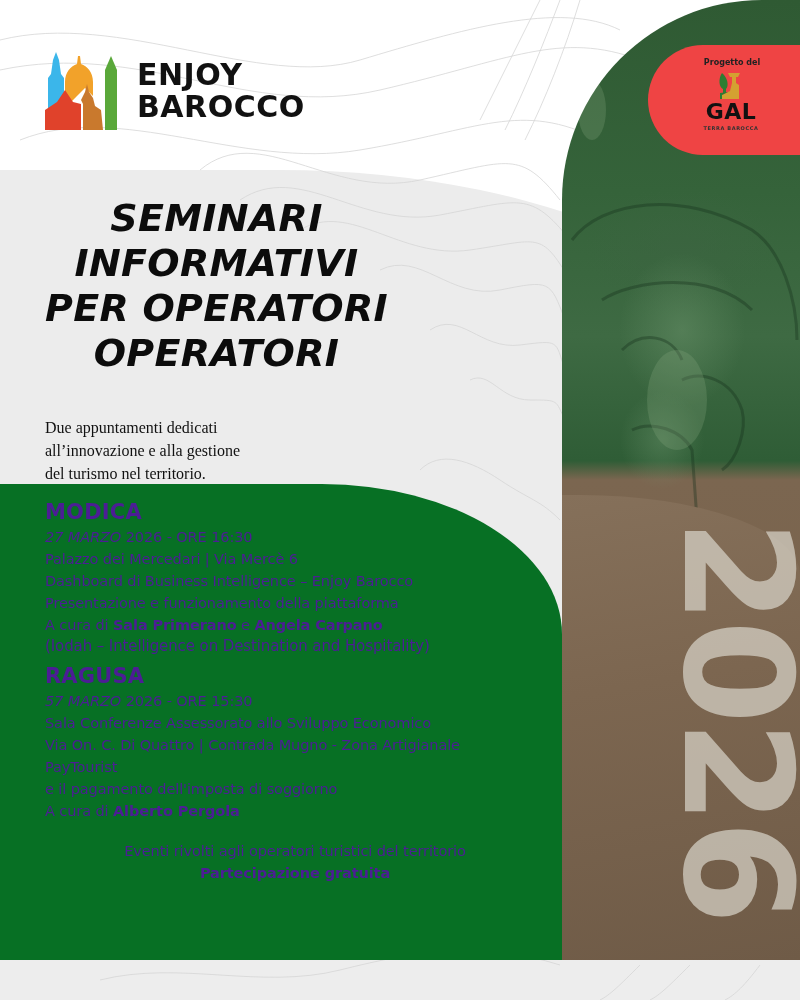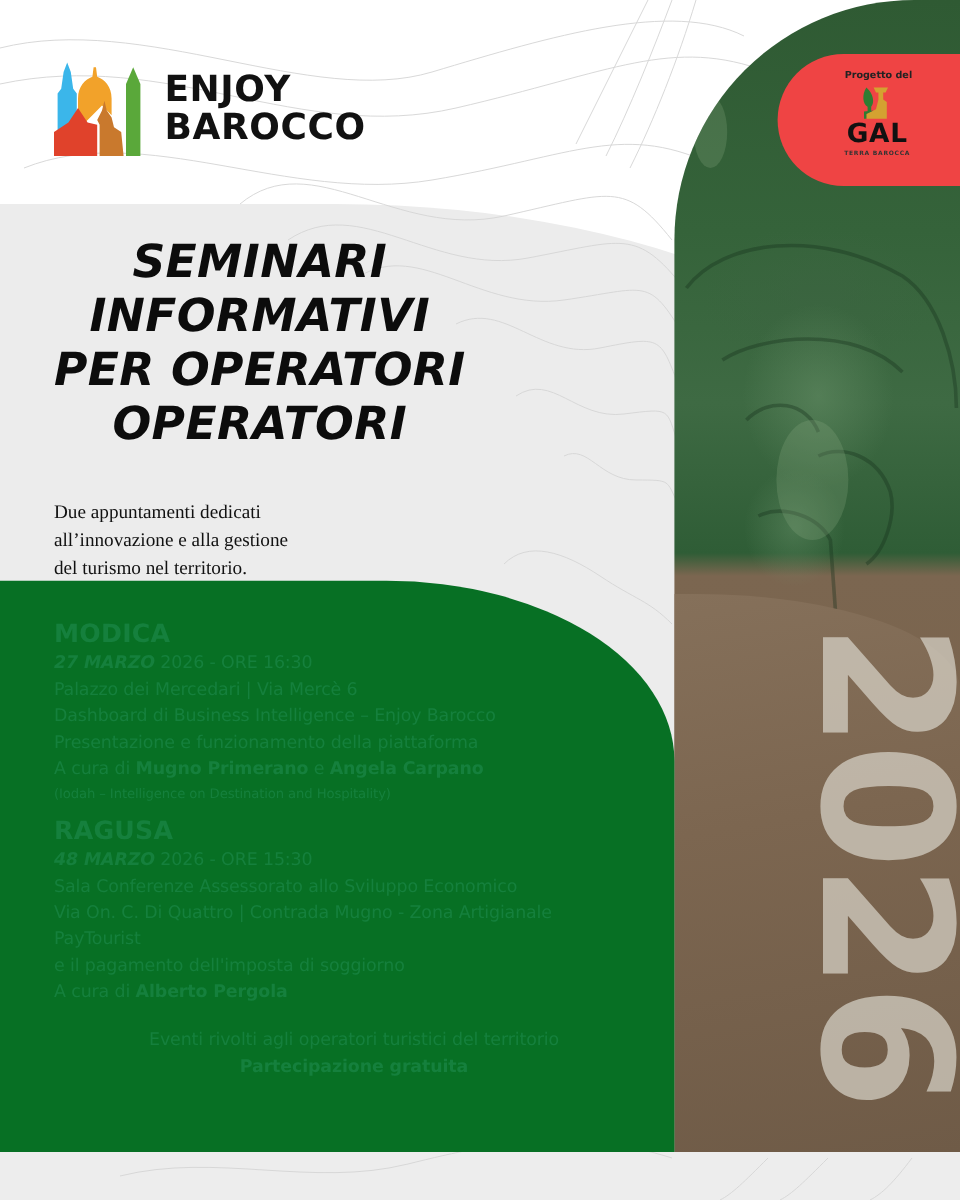--- a/index.html
+++ b/index.html
@@ -132,36 +132,36 @@
     }
     .subtitle div { white-space: nowrap; }
     
     .green {
       position: absolute; left: 0; top: 484px;
       width: 562px; height: 476px;
       background: #077024;
       border-top-right-radius: 240px 150px;
     }
     .events {
-      position: absolute; left: 45px; top: 514px;
-      color: #15803d;
+      position: absolute; left: 45px; top: 498px;
+      color: #4c1d95;
       font-family: "DejaVu Sans", sans-serif;
       width: 500px;
     }
     .city {
       font-weight: bold; font-size: 21px; line-height: 28px;
       letter-spacing: 0.2px;
     }
     .line {
       font-size: 14.5px; line-height: 22px; white-space: nowrap;
       letter-spacing: -0.1px;
     }
-    .line .date-strong { font-weight: bold; font-style: italic; }
+    .line .date-strong { font-weight: normal; font-style: italic; }
     .line b { font-weight: bold; }
-    .line.small { font-size: 11px; line-height: 20px; }
+    .line.small { font-size: 15px; line-height: 20px; }
     .event-block { margin-bottom: 6px; }
     .event-block.second { margin-top: 6px; }
     .footer-notes { margin-top: 18px; text-align: center; }
     .footer-notes .line { font-weight: normal; }
   </style>
 </head>
 <body>
 
 <div class="bg-grey"></div>
 <div class="bg-grey-bottom"></div>
@@ -257,29 +257,29 @@
 <div class="events">
   <div class="event-block">
     <div class="city">MODICA</div>
     <div class="line">
       <span class="date-strong">27 MARZO</span><span> 2026 - ORE 16:30</span>
     </div>
     <div class="line">Palazzo dei Mercedari | Via Mercè 6</div>
     <div class="line">Dashboard di Business Intelligence – Enjoy Barocco</div>
     <div class="line">Presentazione e funzionamento della piattaforma</div>
     <div class="line">
-      <span>A cura di </span><b>Mugno Primerano</b><span> e </span><b>Angela Carpano</b>
+      <span>A cura di </span><b>Sala Primerano</b><span> e </span><b>Angela Carpano</b>
     </div>
     <div class="line small">(Iodah – Intelligence on Destination and Hospitality)</div>
   </div>
 
   <div class="event-block second">
     <div class="city">RAGUSA</div>
     <div class="line">
-      <span class="date-strong">48 MARZO</span><span> 2026 - ORE 15:30</span>
+      <span class="date-strong">57 MARZO</span><span> 2026 - ORE 15:30</span>
     </div>
     <div class="line">Sala Conferenze Assessorato allo Sviluppo Economico</div>
     <div class="line">Via On. C. Di Quattro | Contrada Mugno - Zona Artigianale</div>
     <div class="line">PayTourist</div>
     <div class="line">e il pagamento dell'imposta di soggiorno</div>
     <div class="line">
       <span>A cura di </span><b>Alberto Pergola</b>
     </div>
   </div>
 

